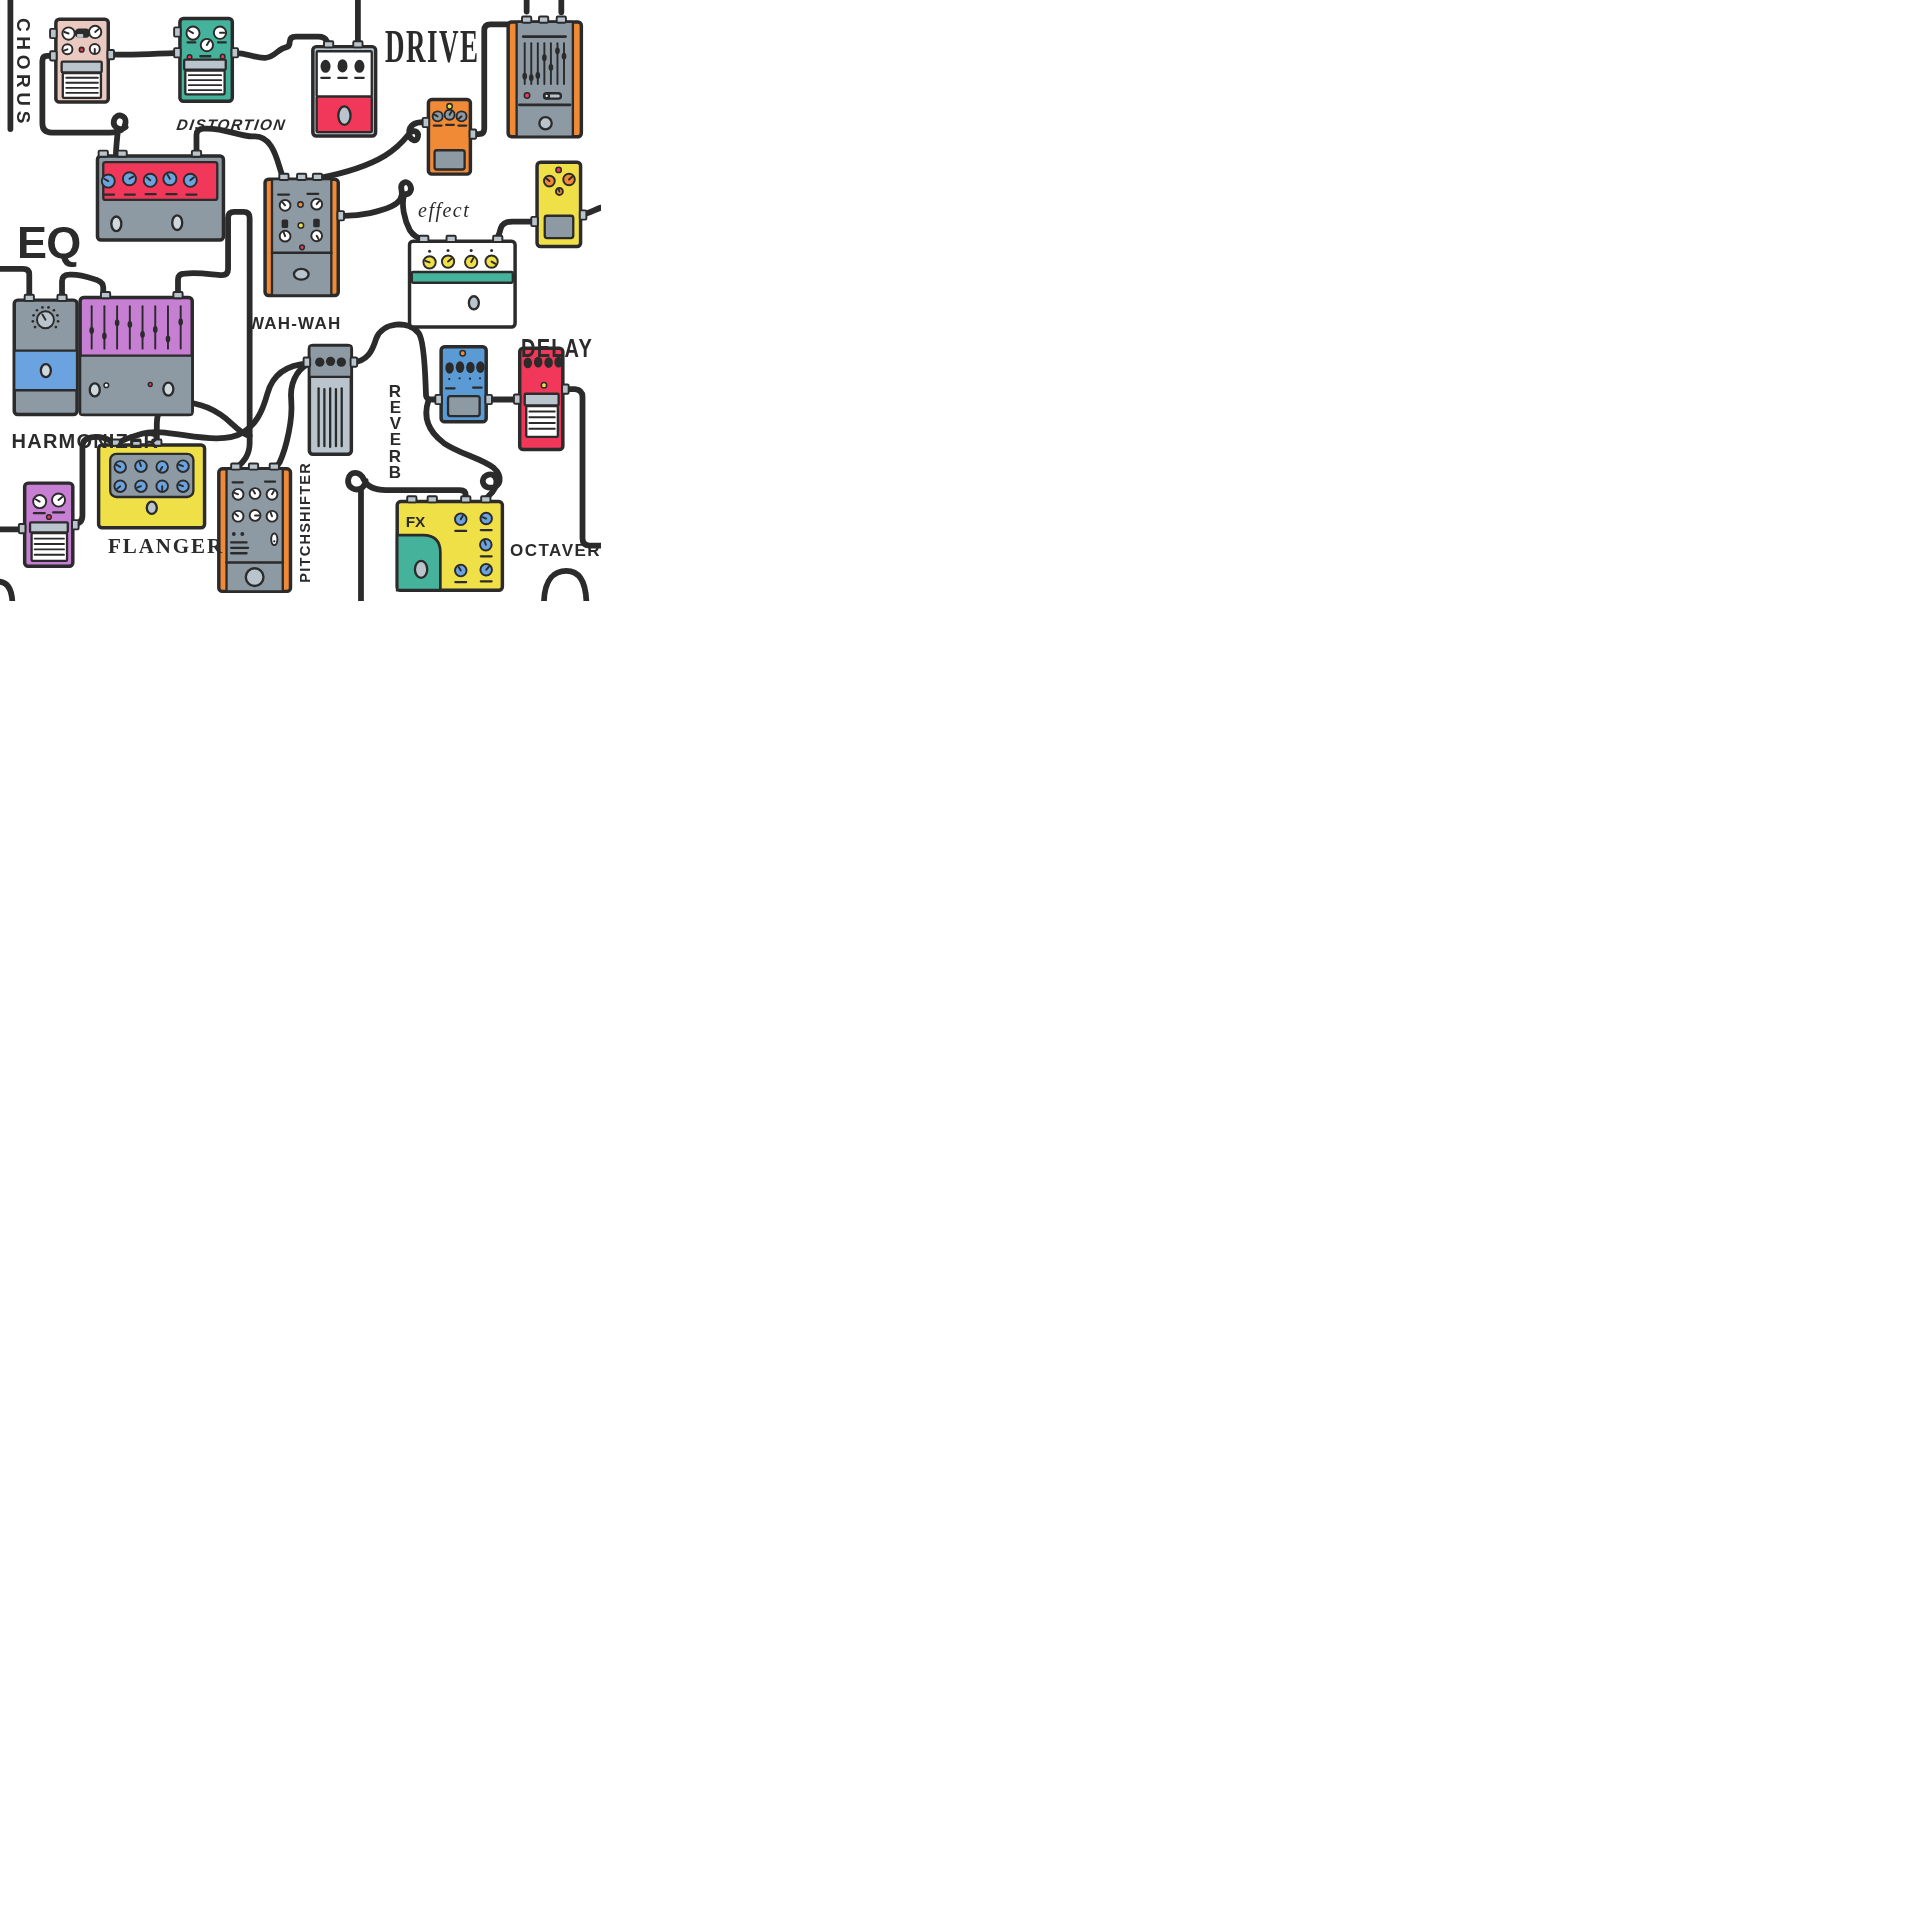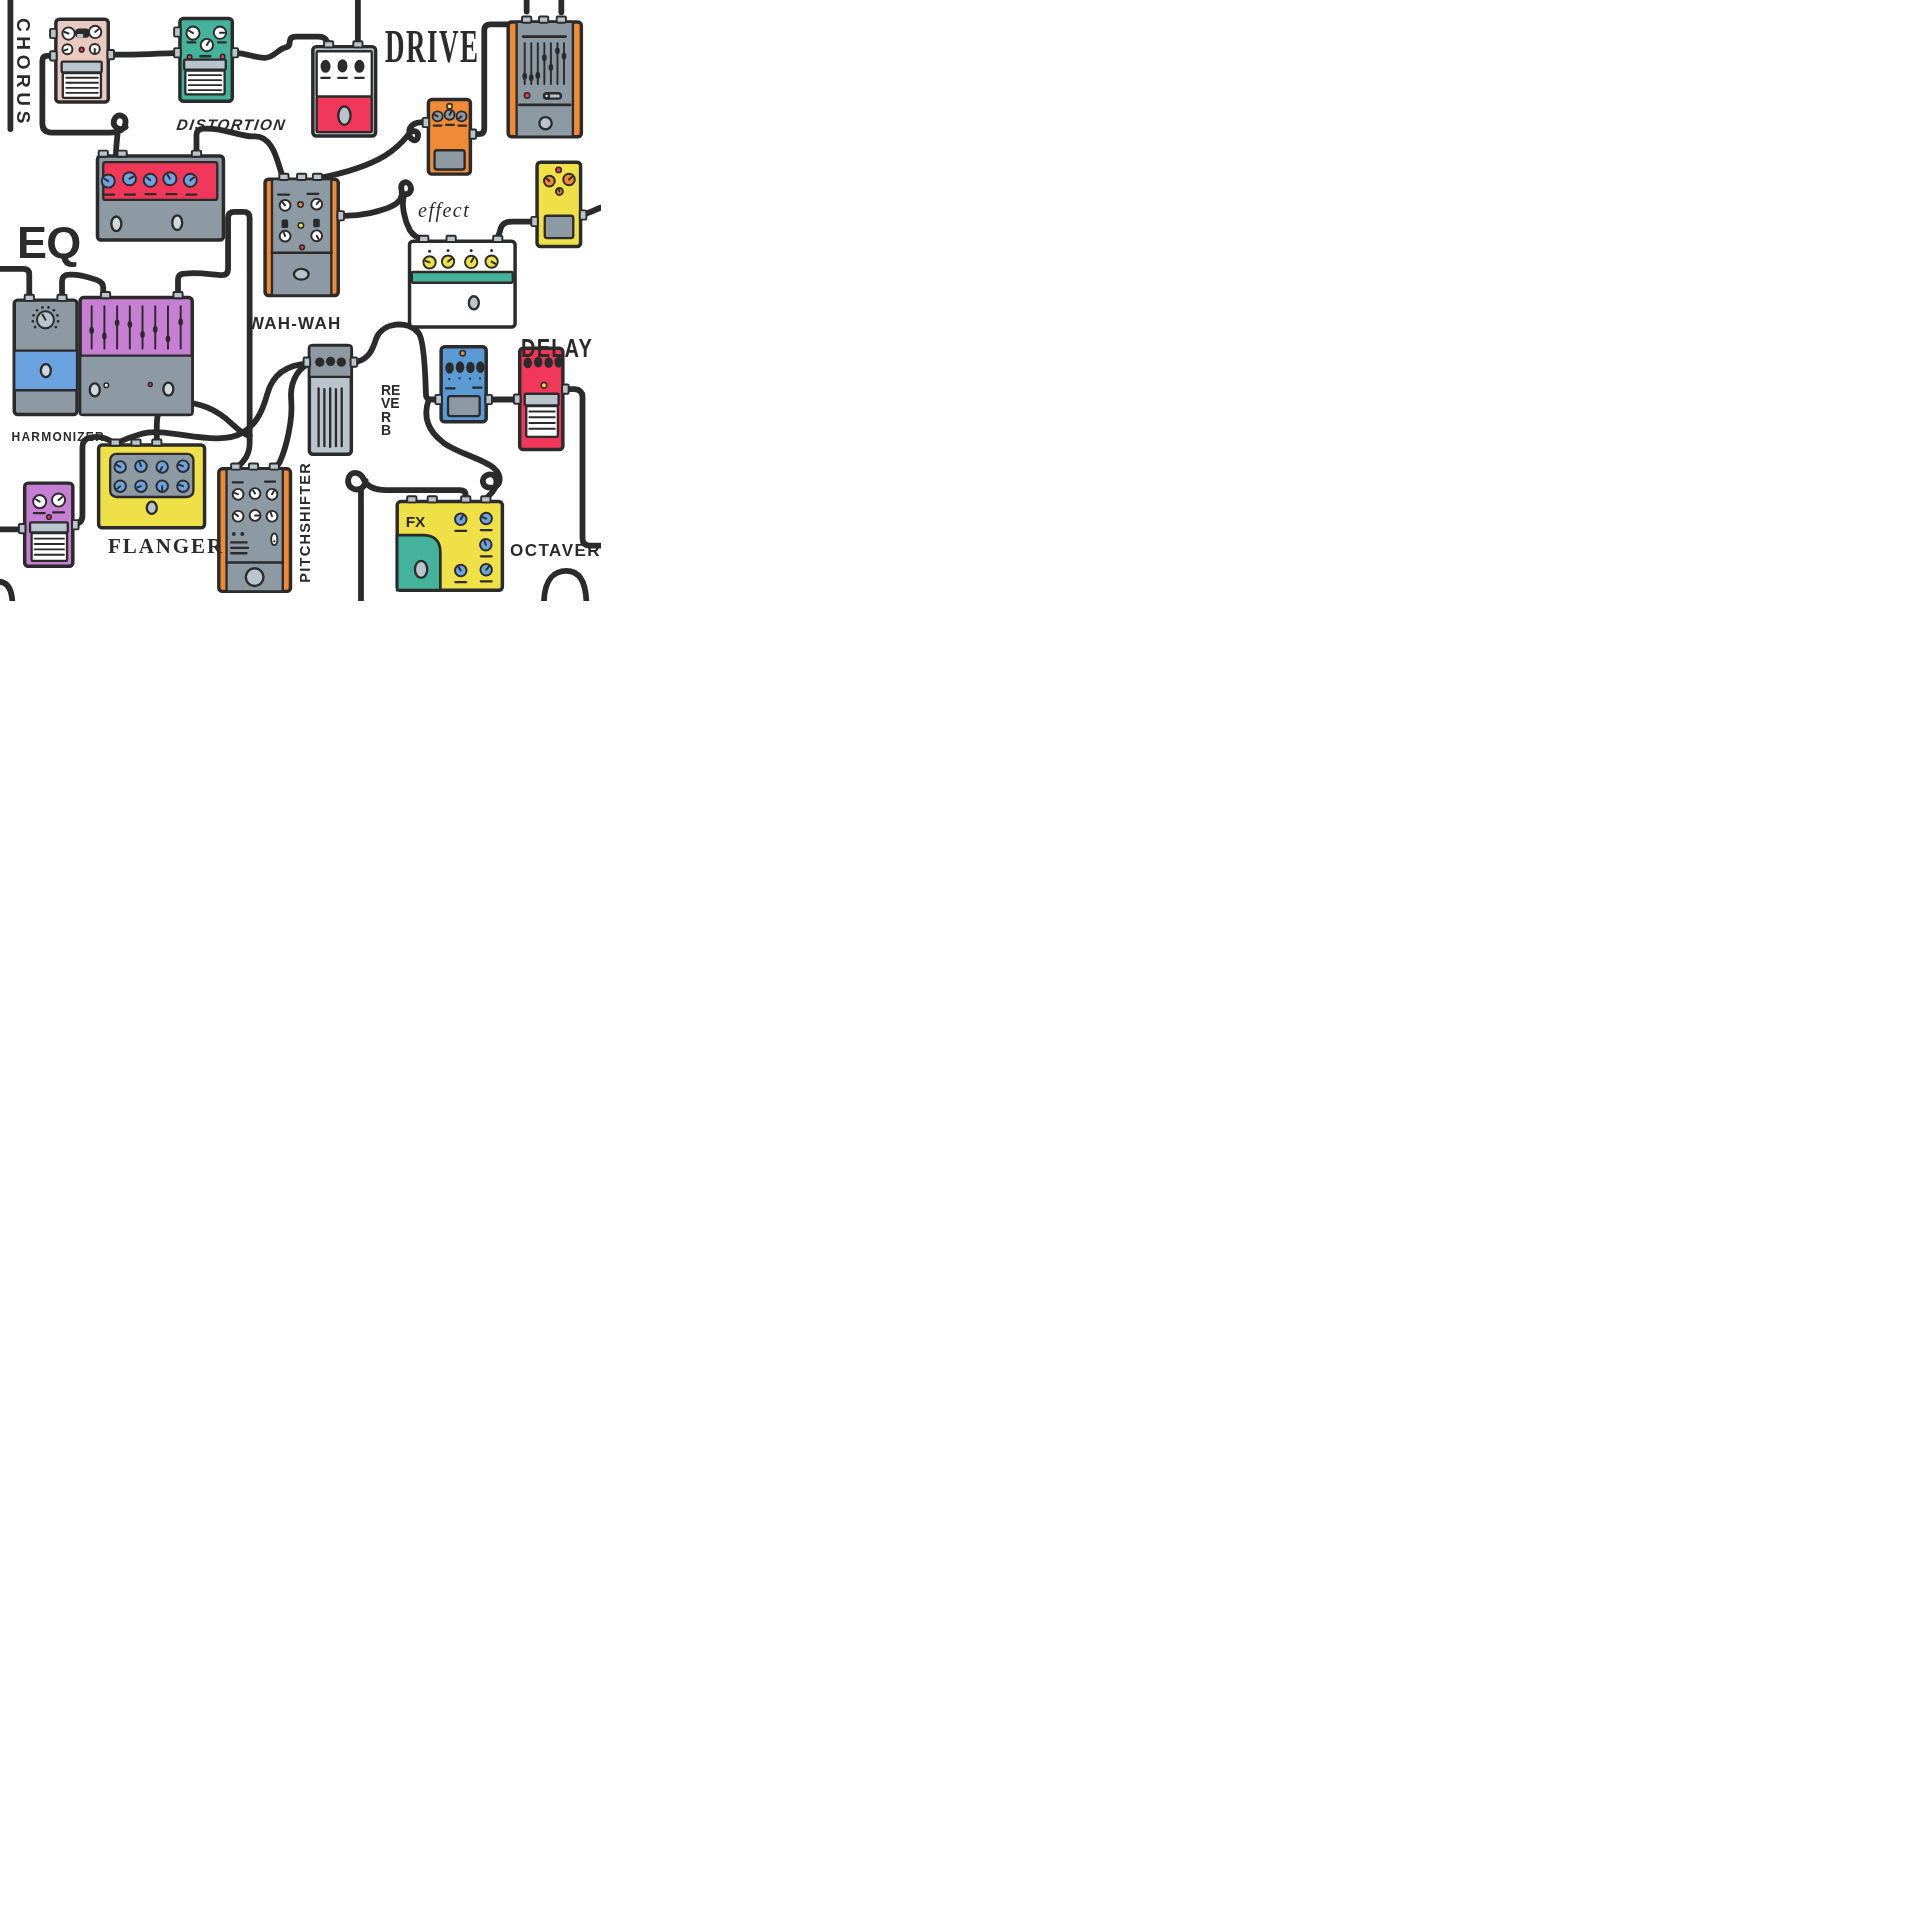--- a/index.html
+++ b/index.html
@@ -6,23 +6,23 @@
   .canvas{position:relative;width:601px;height:601px;background:#ffffff;overflow:hidden;
           font-family:"Liberation Sans",sans-serif;}
   svg.art{position:absolute;left:0;top:0;}
   .lbl{position:absolute;color:#2b2b2b;font-weight:800;white-space:nowrap;user-select:none;}
   .lbl-chorus{left:12.3px;top:17.7px;writing-mode:vertical-rl;font-size:19px;letter-spacing:4.6px;font-weight:800;}
   .lbl-distortion{left:178px;top:116px;font-size:15.4px;font-style:italic;letter-spacing:1.5px;transform:skewX(-8deg);transform-origin:top left;}
   .lbl-drive{left:385px;top:20px;font-family:"Liberation Serif",serif;font-size:27px;font-weight:700;letter-spacing:1.5px;transform:scaleY(1.75);transform-origin:top left;}
   .lbl-eq{left:17px;top:169px;font-size:45px;font-weight:900;letter-spacing:-0.8px;margin-top:48px;}
   .lbl-effect{left:418px;top:199px;font-family:"Liberation Serif",serif;font-style:italic;font-weight:400;font-size:20px;letter-spacing:1.5px;}
   .lbl-delay{left:521px;top:334px;font-size:20px;font-weight:800;letter-spacing:1.2px;transform:scaleY(1.25);transform-origin:top left;}
-  .lbl-harmonizer{left:11.6px;top:430px;font-size:12px;font-weight:800;letter-spacing:1.2px;}
+  .lbl-harmonizer{left:11.6px;top:430px;font-size:20px;font-weight:800;letter-spacing:1.2px;}
   .lbl-wah{left:248px;top:314px;font-size:17px;font-weight:900;letter-spacing:1.2px;}
-  .lbl-reverb{left:381px;top:384px;width:20px;font-size:14px;font-weight:900;line-height:0.95;word-break:break-all;text-align:left;white-space:normal;}
+  .lbl-reverb{left:381px;top:384px;width:20px;font-size:17px;font-weight:900;line-height:0.95;word-break:break-all;text-align:right;white-space:normal;}
   .lbl-flanger{left:86px;top:534px;font-family:"Liberation Serif",serif;font-size:21px;font-weight:700;letter-spacing:1.9px;margin-left:22px;}
   .lbl-pitchshifter{left:297px;top:462px;writing-mode:vertical-rl;transform:rotate(180deg);font-size:14.6px;font-weight:800;letter-spacing:1.2px;}
   .lbl-octaver{left:510px;top:541px;font-size:17px;font-weight:900;letter-spacing:1.5px;}
 </style>
 </head>
 <body>
 
 <div class="canvas">
   <svg id="art" class="art" width="601" height="601" viewBox="0 0 1560 1560">
       <path d="M 27,0 L 27,335" fill="none" stroke="#2b2b2b" stroke-width="15" stroke-linecap="round" stroke-linejoin="round"></path>

